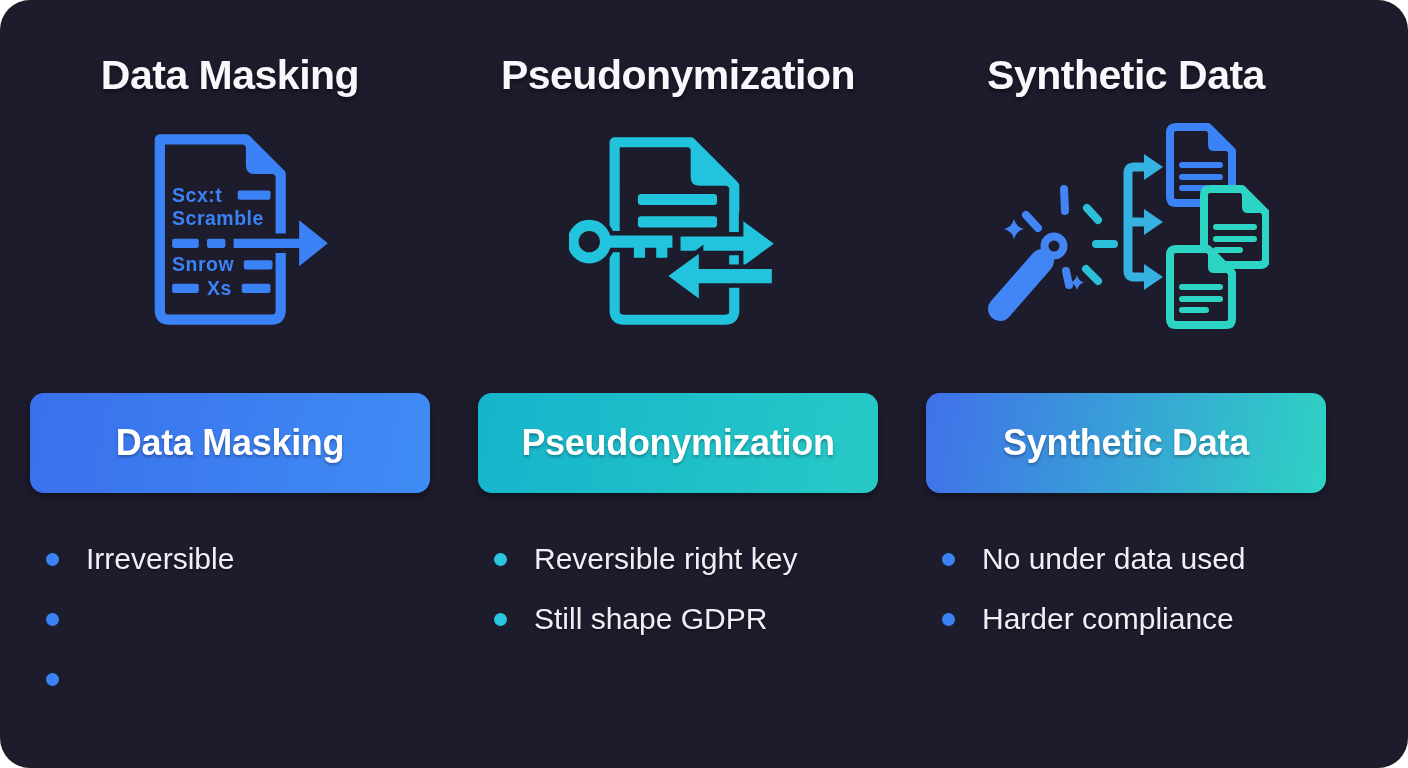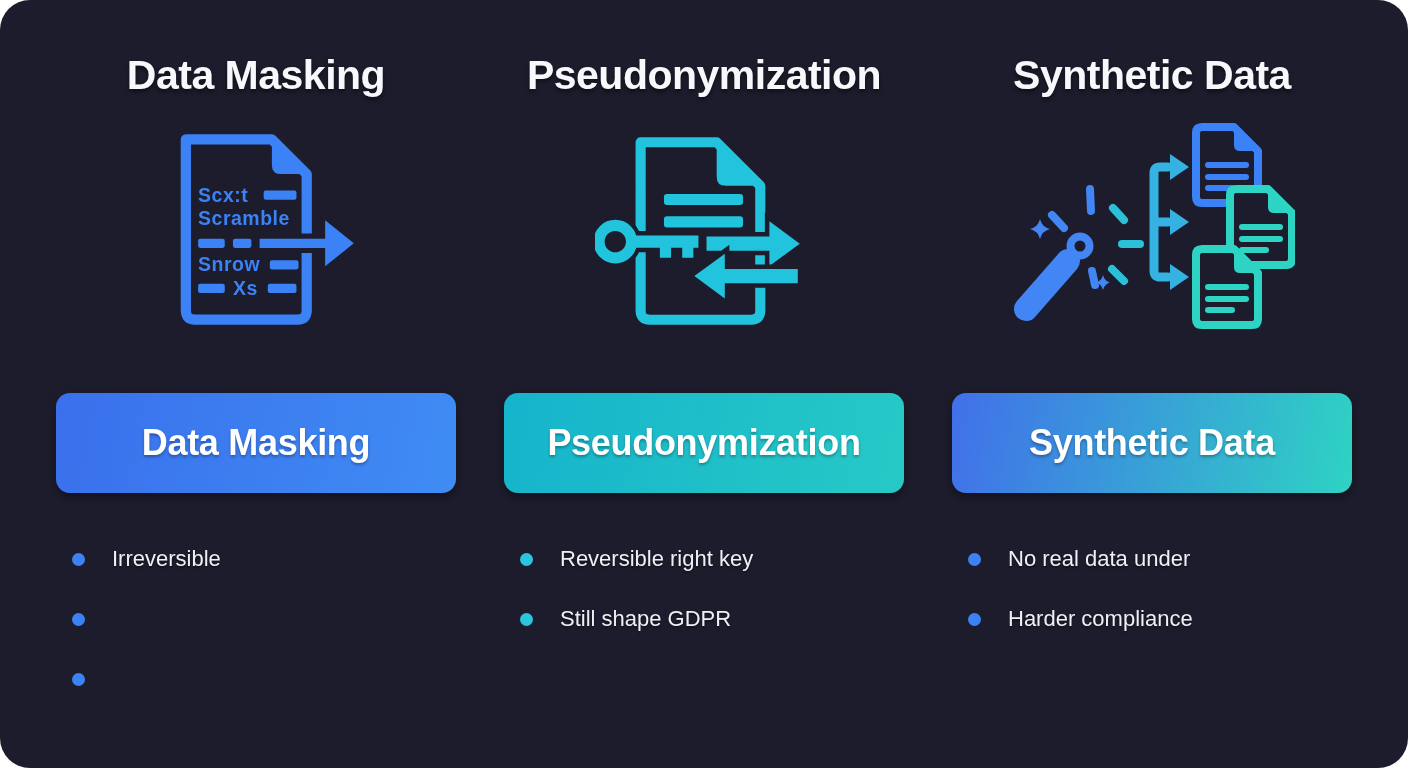--- a/index.html
+++ b/index.html
@@ -10,21 +10,21 @@
     overflow:hidden;
   }
   .card{
     width:1408px;height:768px;
     box-sizing:border-box;
     background:var(--card-bg,#1c1c2c);
     border-radius:30px;
     display:grid;
     grid-template-columns:400px 400px 400px;
     column-gap:48px;
-    padding:0 56px;
+    padding:0 30px;
   }
   .col{display:flex;flex-direction:column;align-items:center;}
   .col-title{
     margin:52px 0 0;
     font-size:41px;line-height:46px;font-weight:700;
     color:var(--title-color,#f7f8fb);
     letter-spacing:-0.5px;
     white-space:nowrap;
     text-shadow:0 3px 4px rgba(0,0,0,0.45);
   }
@@ -46,21 +46,21 @@
   .pill-teal{background:linear-gradient(100deg,var(--btn2-from,#16b4cc),var(--btn2-to,#27c9c6));}
   .pill-mix {background:linear-gradient(100deg,var(--btn3-from,#4170ea),var(--btn3-to,#2ed3c3));}
   .bullets{
     list-style:none;
     margin:44px 0 0;padding:0 0 0 16px;
     width:100%;box-sizing:border-box;
   }
   .bullets li{
     display:flex;align-items:center;
     height:44px;margin-bottom:16px;
-    font-size:22px;color:var(--text-color,#eef0f6);
+    font-size:30px;color:var(--text-color,#eef0f6);
     text-shadow:0 2px 2px rgba(0,0,0,0.35);
     white-space:nowrap;
   }
   .dot{width:13px;height:13px;border-radius:50%;margin-right:27px;flex:none;}
   .dot-blue{background:var(--bullet-blue,#3b82f6);}
   .dot-teal{background:var(--bullet-teal,#29c6de);}
 
   
   .st{fill:none;stroke-linejoin:round;stroke-linecap:round;}
   .sblue{stroke:var(--blue,#3b82f6);}
@@ -215,21 +215,21 @@
           <line class="st stealg" x1="198" y1="193" x2="222" y2="193" stroke-width="6"></line>
         </g>
       </svg>
     </div>
 
     <div class="pill pill-mix">Synthetic Data</div>
 
     <ul class="bullets">
       <li>
           <span class="dot dot-blue"></span>
-          <span>No real data under</span>
+          <span>No under data used</span>
         </li>
       <li>
           <span class="dot dot-blue"></span>
           <span>Harder compliance</span>
         </li>
     </ul>
   </div>
 
 </div>
 

